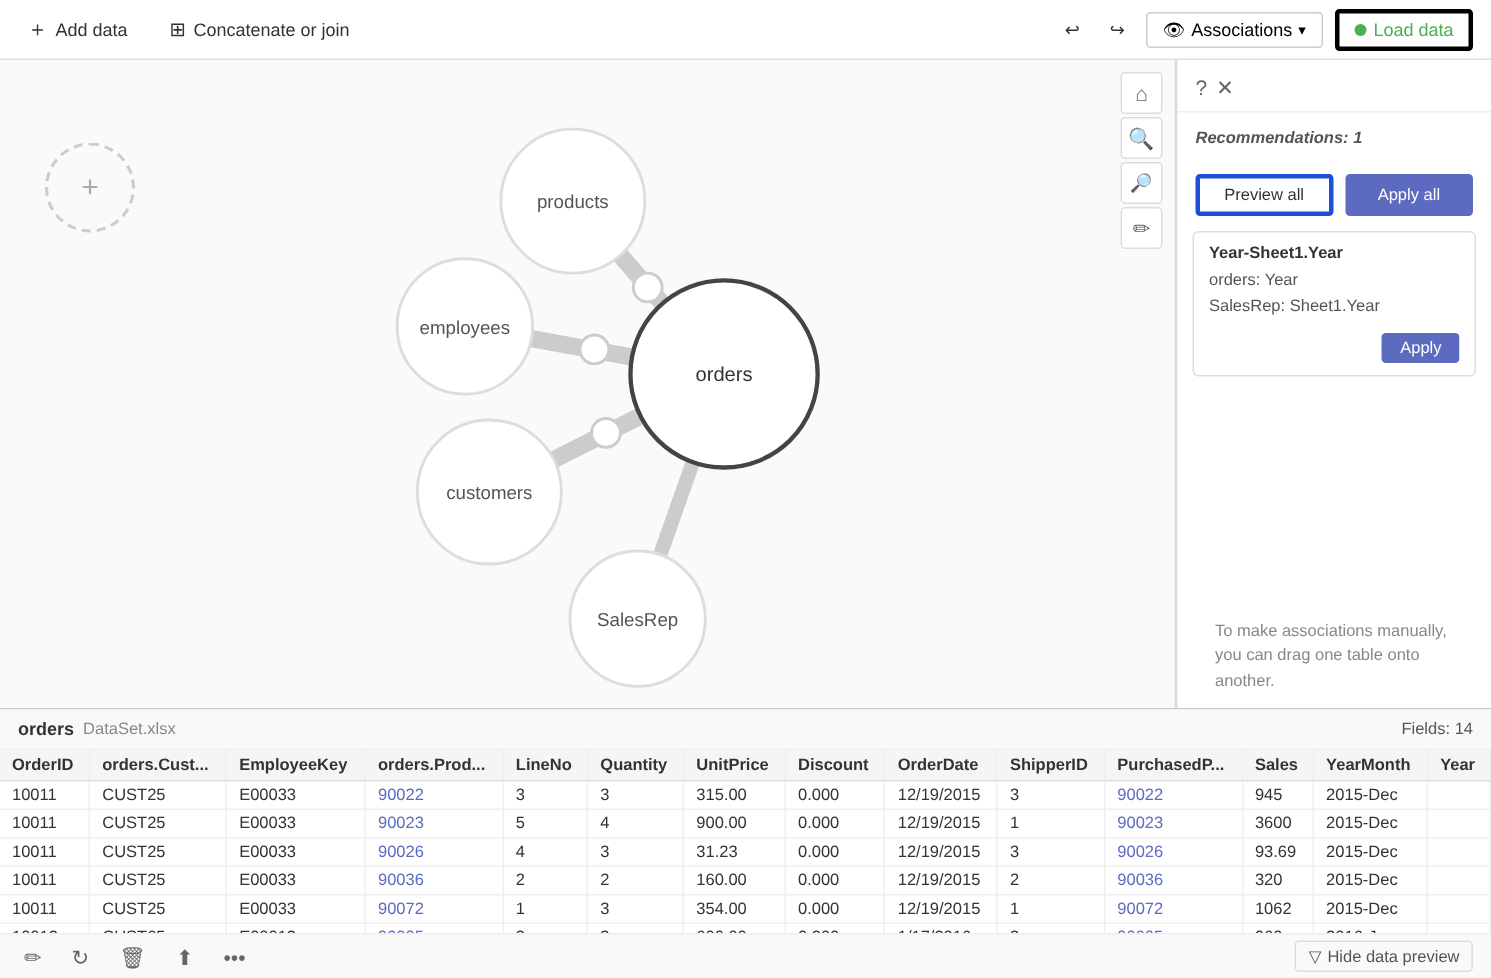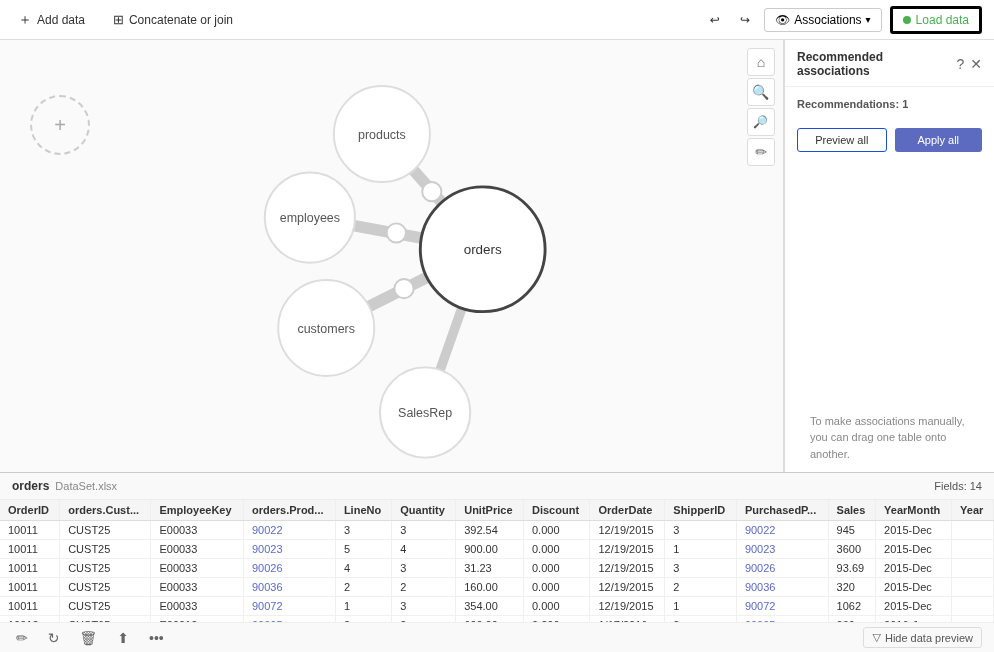--- a/index.html
+++ b/index.html
@@ -72,27 +72,27 @@
     }
     .panel-header {
       display: flex; align-items: center; justify-content: space-between;
       padding: 10px 12px 8px; border-bottom: 1px solid #eee;
     }
     .panel-title { font-weight: 600; font-size: 12px; }
     .panel-header-icons { display: flex; gap: 6px; }
     .panel-icon-btn { background: none; border: none; cursor: pointer; color: #666; font-size: 14px; }
 
     .panel-stats { padding: 8px 12px; font-size: 11px; color: #555; line-height: 1.7; }
-    .panel-stats .bold { font-weight: 600; }
+    .panel-stats .bold { font-weight: 600; font-style: italic; }
 
     .panel-actions {
       display: flex; gap: 8px; padding: 6px 12px 10px;
     }
     .preview-all-btn {
-      flex: 1; padding: 5px 8px; border: 1px solid #1d4ed8; background: #fff;
+      flex: 1; padding: 5px 8px; border: 3px solid #1d4ed8; background: #fff;
       border-radius: 3px; cursor: pointer; font-size: 11px; color: #333;
     }
     .apply-all-btn {
       flex: 1; padding: 5px 8px; border: none; background: #5c6bc0;
       border-radius: 3px; cursor: pointer; font-size: 11px; color: #fff; font-weight: 500;
     }
 
     .recommendation-card {
       margin: 0 10px; border: 1px solid #ddd; border-radius: 4px; padding: 8px 10px;
     }
@@ -225,21 +225,20 @@
         <span style="font-size:12px;">🔎</span>
       </button>
       <button class="canvas-ctrl-btn">
         <span>✏</span>
       </button>
     </div>
   </div>
 
   <div class="right-panel">
     <div class="panel-header">
-      <span class="panel-title">Recommended associations</span>
       <div class="panel-header-icons">
         <button class="panel-icon-btn">
           <span>?</span>
         </button>
         <button class="panel-icon-btn">
           <span>✕</span>
         </button>
       </div>
     </div>
 
@@ -248,20 +247,28 @@
         <span class="bold">Recommendations:</span>
         <span class="bold">1</span>
       </div>
     </div>
 
     <div class="panel-actions">
       <button class="preview-all-btn">Preview all</button>
       <button class="apply-all-btn">Apply all</button>
     </div>
 
+    <div class="recommendation-card">
+      <div class="rec-card-inner">
+        <div class="rec-title">Year-Sheet1.Year</div>
+        <div class="rec-detail">orders: Year</div>
+        <div class="rec-detail">SalesRep: Sheet1.Year</div>
+        <button class="apply-btn">Apply</button>
+      </div>
+    </div>
 
     <div class="panel-footer">To make associations manually, you can drag one table onto another.</div>
   </div>
 </div>
 
 <div class="data-panel">
   <div class="data-panel-header">
     <span class="data-source-name">orders</span>
     <span class="data-source-file">DataSet.xlsx</span>
     <span class="fields-count">Fields: 14</span>
@@ -288,21 +295,21 @@
           </tr>
       </thead>
       <tbody id="table-body">
           <tr>
             <td>10011</td>
             <td>CUST25</td>
             <td>E00033</td>
             <td class="link">90022</td>
             <td>3</td>
             <td>3</td>
-            <td>392.54</td>
+            <td>315.00</td>
             <td>0.000</td>
             <td>12/19/2015</td>
             <td>3</td>
             <td class="link">90022</td>
             <td>945</td>
             <td>2015-Dec</td>
             <td></td>
           </tr>
           <tr>
             <td>10011</td>

